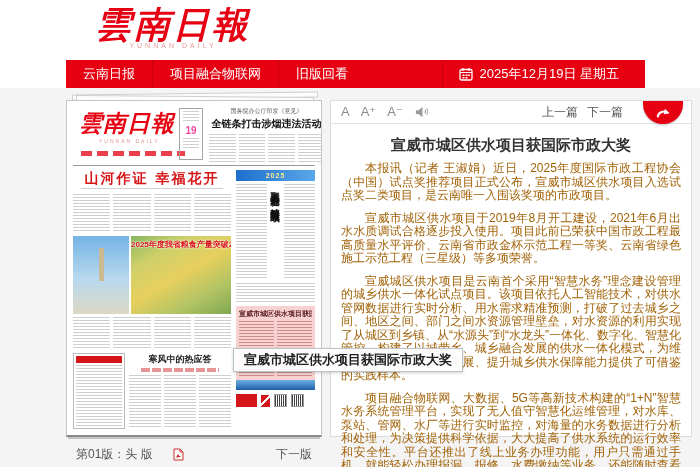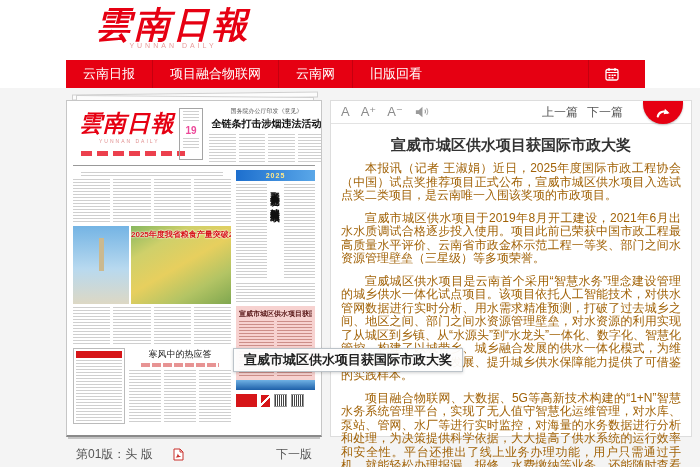--- a/index.html
+++ b/index.html
@@ -74,21 +74,21 @@
   .ph1::after { content:""; position:absolute; left:46%; top:16%; width:5px; height:42%; background:#cbb98f; }
   .ph2 { flex:1; background:linear-gradient(150deg,#86b75f 0%,#cfd06a 25%,#e7cf5e 50%,#b3c464 75%,#7fa74f 100%);
          position:relative; }
   .mp-ph-title { position:absolute; top:3px; left:0; right:0; text-align:center; font-size:8px; font-weight:bold;
                  color:#d61518; white-space:nowrap; overflow:hidden; text-shadow:0 0 2px #fff,0 0 2px #fff; }
   .mp-bottomrow { display:flex; gap:4px; height:76px; margin-top:3px; flex:none; }
   .mp-box { width:52px; border:1px solid #bbb; padding:2px; display:flex; flex-direction:column; gap:2px; flex:none; }
   .mp-redbar { height:7px; background:#d61518; flex:none; }
   .mp-box .ft { flex:1; }
   .mp-botmain { flex:1; display:flex; flex-direction:column; min-width:0; }
-  .mp-h3 { font-size:9px; font-weight:normal; color:#222; text-align:center; white-space:nowrap; overflow:hidden; }
+  .mp-h3 { font-size:9px; font-weight:bold; color:#222; text-align:center; white-space:nowrap; overflow:hidden; }
   .mp-redline { height:4px; margin:2px 12px 3px; opacity:.7;
                 background:repeating-linear-gradient(90deg,#d66 0 9px,transparent 9px 11px); }
 
   .mp-rightcol { flex:1; display:flex; flex-direction:column; gap:3px; min-width:0; }
   .mp-banner { height:11px; flex:none; background:linear-gradient(90deg,#1d6fce,#5aa7e8); color:#ffe88a;
                font-size:7px; font-weight:bold; text-align:center; line-height:11px; letter-spacing:1px;
                white-space:nowrap; overflow:hidden; }
   .mp-vwrap { display:flex; gap:3px; height:96px; flex:none; }
   .mp-vwrap .ft { flex:1; }
   .mp-vtitle { writing-mode:vertical-rl; font-size:9.5px; font-weight:bold; color:#111; line-height:11px;
@@ -142,36 +142,36 @@
 <header class="site-header">
   <div class="logo">
     <div class="logo-cn">雲南日報</div>
     <div class="logo-en">YUNNAN DAILY</div>
   </div>
 </header>
 
 <nav class="main-nav">
   <div class="nav-item">云南日报</div>
   <div class="nav-item">项目融合物联网</div>
-  <div class="nav-item">云南网</div>
   <div class="nav-item">旧版回看</div>
   <div class="nav-date">
     <span style="display:flex">
       <svg width="14" height="14" viewBox="0 0 14 14">
           <rect x="1" y="2.5" width="12" height="10.5" rx="1.5" fill="none" stroke="#fff" stroke-width="1.3"></rect>
           <line x1="4" y1="1" x2="4" y2="4" stroke="#fff" stroke-width="1.3"></line>
           <line x1="10" y1="1" x2="10" y2="4" stroke="#fff" stroke-width="1.3"></line>
           <line x1="1" y1="5.5" x2="13" y2="5.5" stroke="#fff" stroke-width="1"></line>
           <rect x="3.5" y="7.5" width="2" height="1.5" fill="#fff"></rect>
           <rect x="6.5" y="7.5" width="2" height="1.5" fill="#fff"></rect>
           <rect x="9" y="7.5" width="1.8" height="1.5" fill="#fff"></rect>
           <rect x="3.5" y="10" width="2" height="1.5" fill="#fff"></rect>
           <rect x="6.5" y="10" width="2" height="1.5" fill="#fff"></rect>
         </svg>
     </span>
+    <span>2025年12月19日 星期五</span>
   </div>
 </nav>
 
 <div class="stack s1"></div>
 <div class="stack s2"></div>
 
 <div class="paper">
   <div class="mp-masthead">
     <div class="mp-logo">雲南日報</div>
     <div class="mp-logo-en">YUNNAN DAILY</div>
@@ -188,20 +188,21 @@
         <div class="ft"></div>
         <div class="ft"></div>
         <div class="ft"></div>
         <div class="ft"></div>
       </div>
     </div>
   </div>
   <div class="mp-rule"></div>
   <div class="mp-body">
     <div class="mp-leftcol">
+      <div class="mp-h1">山河作证 幸福花开</div>
       <div class="mp-sub ft"></div>
       <div class="cols" style="height:44px">
         <div class="ft"></div>
         <div class="ft"></div>
         <div class="ft"></div>
         <div class="ft"></div>
       </div>
       <div class="mp-photos">
         <div class="ph1"></div>
         <div class="ph2">
@@ -289,19 +290,19 @@
     <span class="back-btn">
       <svg width="18" height="14" viewBox="0 0 20 16">
           <path d="M4 12 C5 6.5 11 5 15 7.5" fill="none" stroke="#fff" stroke-width="2.4" stroke-linecap="round"></path>
           <path d="M12.2 3.2 L17.5 8.2 L10.8 9.4 Z" fill="#fff"></path>
         </svg>
     </span>
   </div>
   <h1 class="article-title">宣威市城区供水项目获国际市政大奖</h1>
   <div class="article-body">
     <p>本报讯（记者 王淑娟）近日，2025年度国际市政工程协会（中国）试点奖推荐项目正式公布，宣威市城区供水项目入选试点奖二类项目，是云南唯一入围该奖项的市政项目。</p>
-    <p>宣威市城区供水项目于2019年8月开工建设，2021年6月出水水质调试合格逐步投入使用。项目此前已荣获中国市政工程最高质量水平评价、云南省市政金杯示范工程一等奖、部门之间水资源管理壁垒（三星级）等多项荣誉。</p>
+    <p>宣威市城区供水项目于2019年8月开工建设，2021年6月出水水质调试合格逐步投入使用。项目此前已荣获中国市政工程最高质量水平评价、云南省市政金杯示范工程一等奖、云南省绿色施工示范工程（三星级）等多项荣誉。</p>
     <p>宣威城区供水项目是云南首个采用“智慧水务”理念建设管理的城乡供水一体化试点项目。该项目依托人工智能技术，对供水管网数据进行实时分析、用水需求精准预测，打破了过去城乡之间、地区之间、部门之间水资源管理壁垒，对水资源的利用实现了从城区到乡镇、从“水源头”到“水龙头”一体化、数字化、智慧化管控，构建了以城带乡、城乡融合发展的供水一体化模式，为维护区域水资源可持续发展、提升城乡供水保障能力提供了可借鉴的实践样本。</p>
     <p>项目融合物联网、大数据、5G等高新技术构建的“1+N”智慧水务系统管理平台，实现了无人值守智慧化运维管理，对水库、泵站、管网、水厂等进行实时监控，对海量的水务数据进行分析和处理，为决策提供科学依据，大大提高了供水系统的运行效率和安全性。平台还推出了线上业务办理功能，用户只需通过手机，就能轻松办理报漏、报修、水费缴纳等业务，还能随时查看家里的用水趋势、水质等情况，享受到了更加便捷的用水服务。</p>
   </div>
 </section>
 
 <div class="hover-tooltip">宣威市城区供水项目获国际市政大奖</div>
 
 </body></html>

